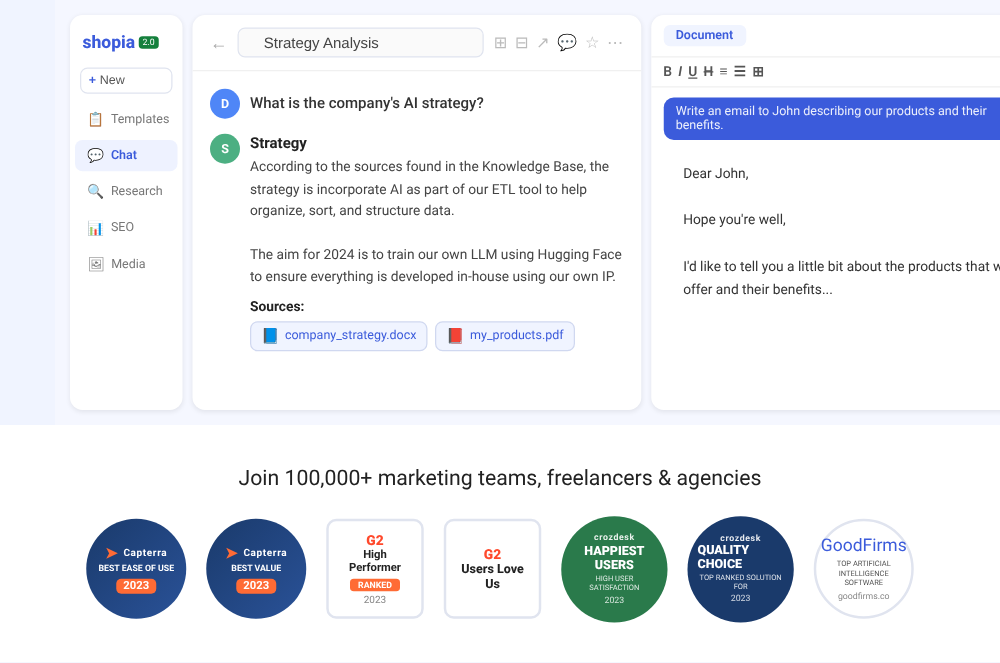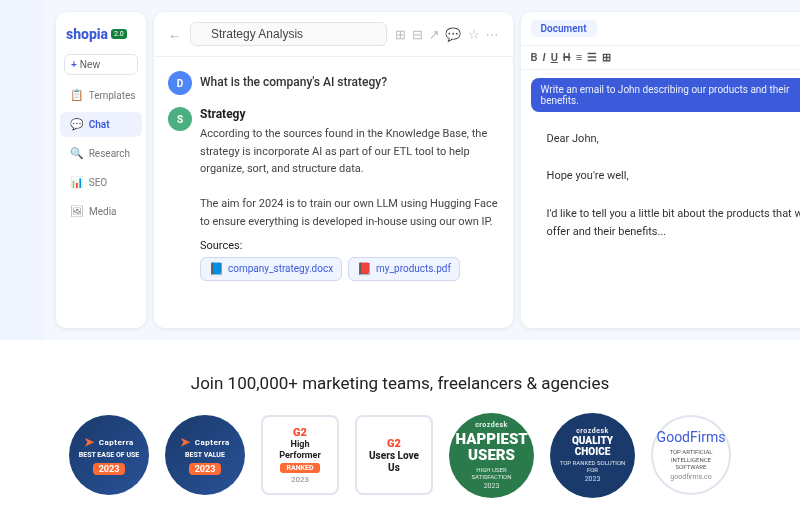--- a/index.html
+++ b/index.html
@@ -174,21 +174,21 @@
       color: #222;
       margin-bottom: 4px;
     }
     .msg-answer-text {
       font-size: 11px;
       color: #444;
       line-height: 1.6;
     }
     .sources-label {
       font-size: 11px;
-      font-weight: 400;
+      font-weight: 700;
       color: #222;
       margin-top: 8px;
       margin-bottom: 5px;
     }
     .source-chips {
       display: flex;
       gap: 6px;
       flex-wrap: wrap;
     }
     .source-chip {
@@ -427,39 +427,39 @@
       width: 85px;
       height: 85px;
       display: flex;
       flex-direction: column;
       align-items: center;
       justify-content: center;
       color: #fff;
       padding: 8px;
     }
     .hap-logo { font-size: 7px; font-weight: 700; letter-spacing: 0.5px; opacity: 0.9; }
-    .hap-title { font-size: 15px; font-weight: 900; text-align: center; line-height: 1.1; margin-top: 2px; }
+    .hap-title { font-size: 10px; font-weight: 900; text-align: center; line-height: 1.1; margin-top: 2px; }
     .hap-sub { font-size: 6px; text-align: center; opacity: 0.85; margin-top: 2px; }
     .hap-year { font-size: 7px; opacity: 0.8; margin-top: 2px; }
 
     
     .quality-badge {
       background: #1a3a6b;
       border-radius: 50%;
       width: 85px;
       height: 85px;
       display: flex;
       flex-direction: column;
       align-items: center;
       justify-content: center;
       color: #fff;
       padding: 8px;
     }
     .qc-logo { font-size: 7px; font-weight: 700; letter-spacing: 0.5px; opacity: 0.9; }
-    .qc-title { font-size: 10px; font-weight: 900; text-align: center; line-height: 1.1; margin-top: 0; }
+    .qc-title { font-size: 10px; font-weight: 900; text-align: left; line-height: 1.1; margin-top: 0; }
     .qc-sub { font-size: 6px; text-align: center; opacity: 0.85; margin-top: 2px; }
     .qc-year { font-size: 7px; opacity: 0.8; margin-top: 2px; }
 
     
     .goodfirms-badge {
       background: #fff;
       border: 2px solid #e0e4ef;
       border-radius: 50%;
       width: 80px;
       height: 80px;

